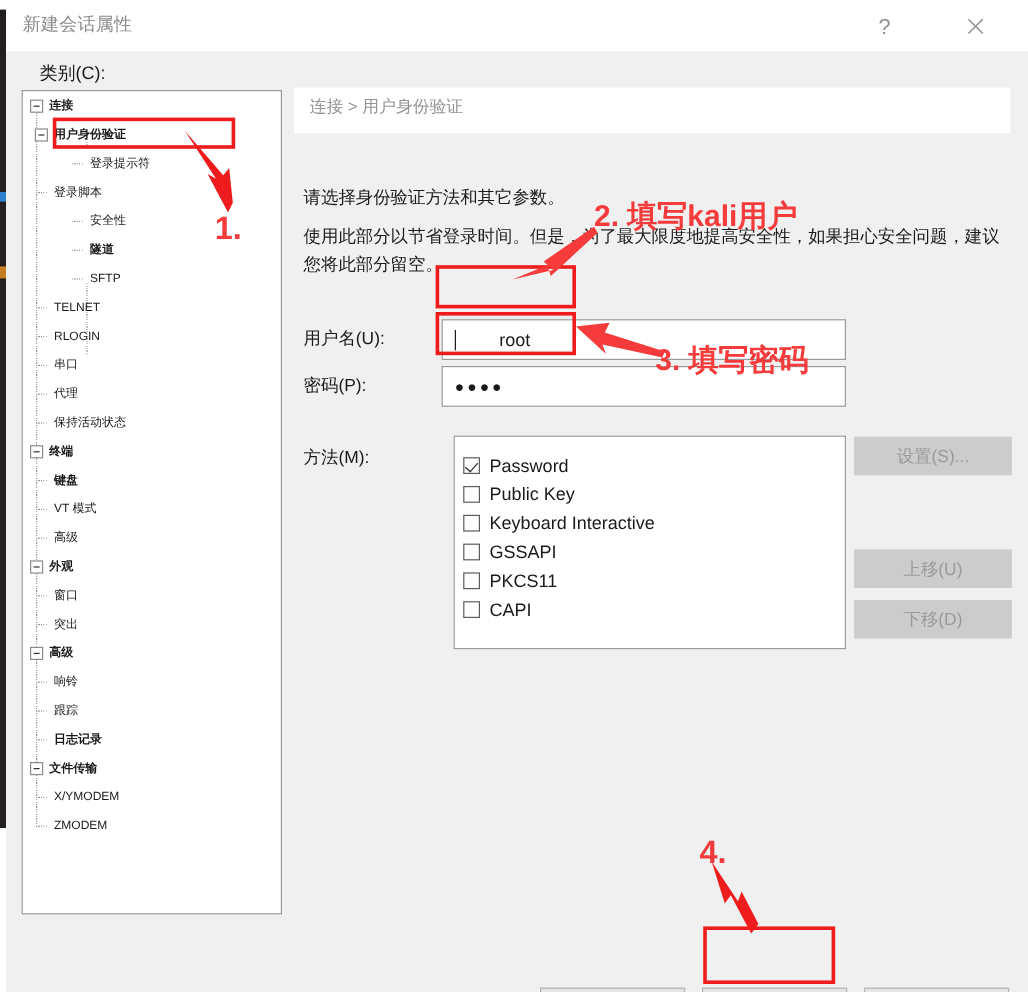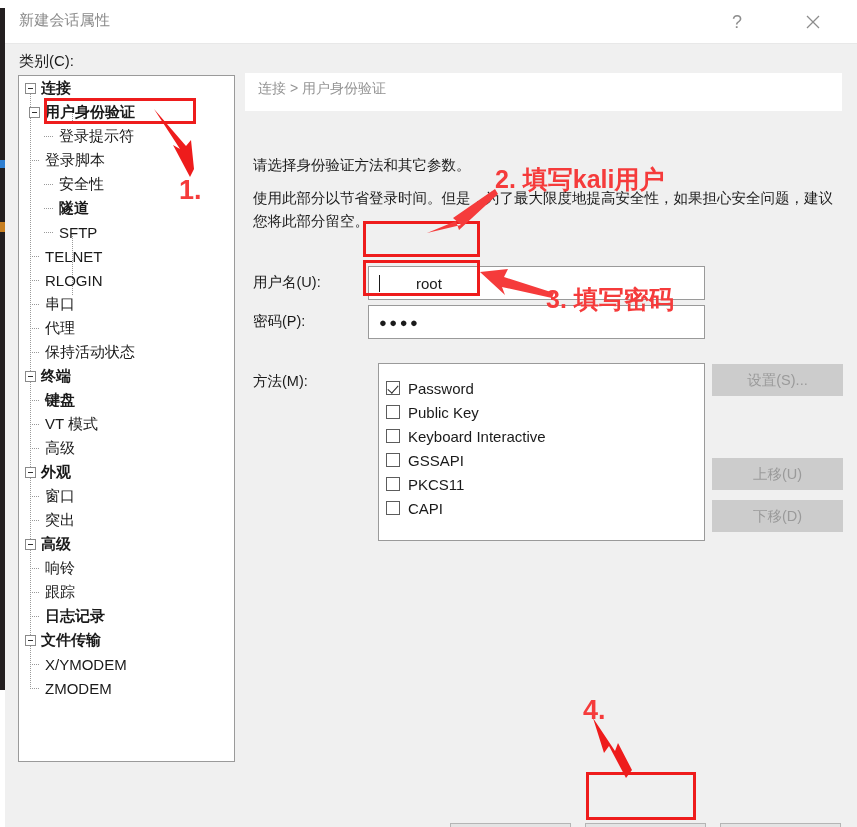--- a/index.html
+++ b/index.html
@@ -78,48 +78,48 @@
   
   #dialog-body {
     position: absolute;
     left: 0; top: 44px;
     width: 852px; height: 783px;
     background: #f0f0f0;
   }
 
   #category-label {
     position: absolute;
-    left: 14px; top: 8px;
+    left: 28px; top: 8px;
     font-size: 15px;
     color: #1a1a1a;
     white-space: nowrap;
   }
 
   
   #tree-panel {
     position: absolute;
     left: 13px; top: 31px;
     width: 217px; height: 687px;
     background: #ffffff;
     border: 1px solid #9a9a9a;
     box-sizing: border-box;
     overflow: hidden;
   }
   .tree-row {
     position: relative;
     height: 24px;
     display: flex;
     align-items: center;
-    font-size: 15px;
+    font-size: 10px;
     color: #1a1a1a;
     white-space: nowrap;
   }
   .tree-row.lvl0 { padding-left: 6px; }
   .tree-row.lvl1 { padding-left: 10px; }
-  .tree-row.lvl2 { padding-left: 24px; }
+  .tree-row.lvl2 { padding-left: 40px; }
   .tree-row.bold { font-weight: bold; }
 
   .expander {
     width: 11px; height: 11px;
     border: 1px solid #8a8a8a;
     background: #fff;
     display: inline-block;
     position: relative;
     margin-right: 5px;
     flex: 0 0 auto;

